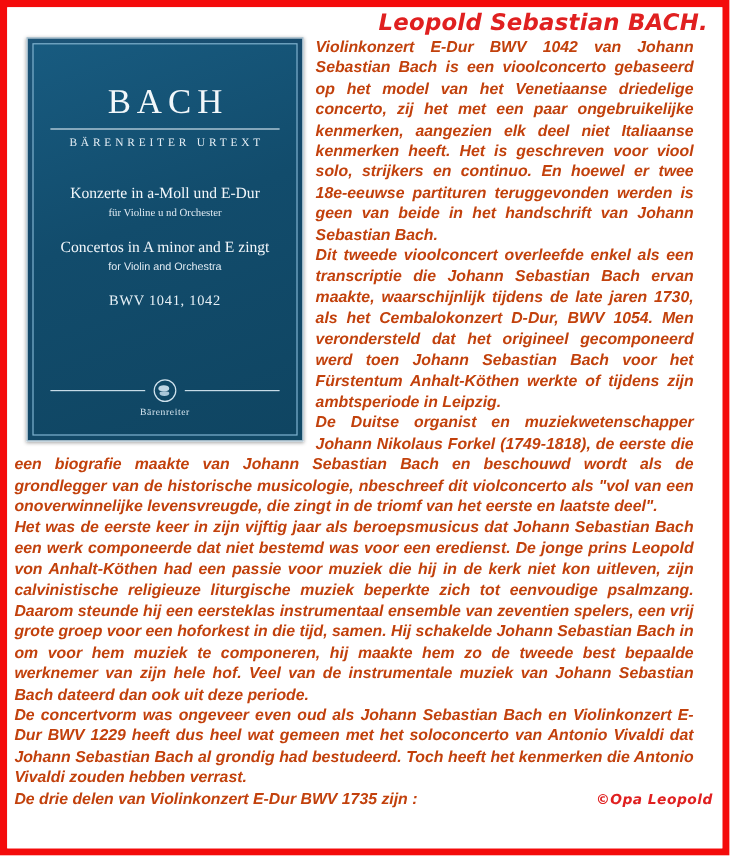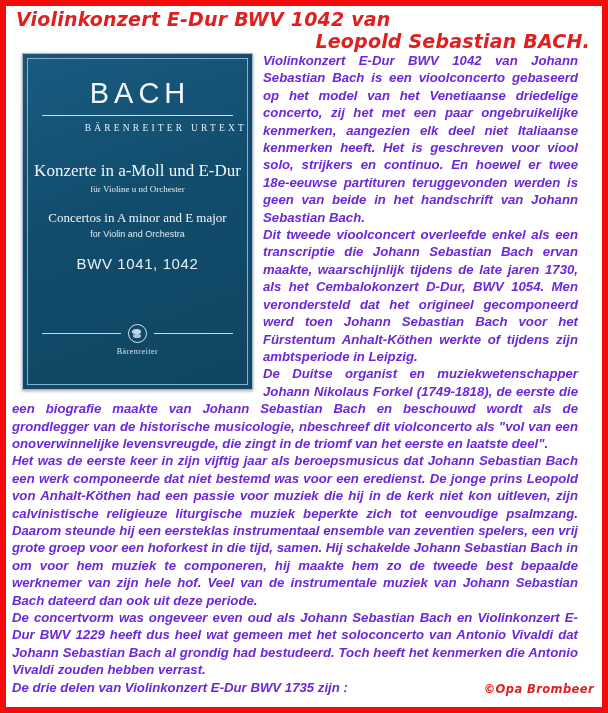--- a/index.html
+++ b/index.html
@@ -66,46 +66,45 @@
     height: 100%;
     box-sizing: border-box;
     border: 1px solid #7fb3d0;
     background: linear-gradient(160deg,#185b80 0%, #124c6c 45%, #0f4562 100%);
     position: relative;
     color: #e9f2f7;
     text-align: center;
     overflow: hidden;
   }
   .cover-title {
-    font-family: Liberation Sans, sans-serif;
+    font-family: Liberation Serif, serif;
     font-size: 29px;
     letter-spacing: 5px;
-    margin-top: 18px;
+    margin-top: 32px;
     color: #f2f7fa;
     font-weight: normal;
     text-indent: 5px;
   }
   .cover-rule {
     height: 1px;
     background: #cfe0ea;
     margin: 5px 14px 0 14px;
   }
   .cover-urtext {
     font-family: "Liberation Serif", serif;
     font-size: 9.5px;
     letter-spacing: 3.2px;
     margin-top: 7px;
     color: #e4eef5;
     text-indent: 3px;
-    text-align: right;
   }
   .cover-gap { height: 26px; }
   .cover-l1 {
     font-family: "Liberation Serif", serif;
-    font-size: 17px;
+    font-size: 13px;
     margin-top: 2px;
     color: #f1f6fa;
   }
   .cover-l2 {
     font-family: Liberation Serif, serif;
     font-size: 9px;
     margin-top: 3px;
     color: #dfeaf2;
   }
   .cover-l3 {
@@ -114,31 +113,31 @@
     margin-top: 16px;
     color: #f1f6fa;
   }
   .cover-l4 {
     font-family: Liberation Sans, sans-serif;
     font-size: 9px;
     margin-top: 3px;
     color: #dfeaf2;
   }
   .cover-bwv {
-    font-family: Liberation Sans, sans-serif;
-    font-size: 15px;
+    font-family: Liberation Serif, serif;
+    font-size: 12px;
     margin-top: 16px;
     letter-spacing: 0.6px;
     color: #e6f0f6;
     text-align: center;
   }
   .cover-footer {
     position: absolute;
     left: 0; right: 0;
-    bottom: 28px;
+    bottom: 14px;
   }
   .cover-logo-row {
     display: flex;
     align-items: center;
     justify-content: center;
     padding: 0 14px;
   }
   .cover-logo-rule {
     flex: 1 1 auto;
     height: 1px;
@@ -177,21 +176,21 @@
     color: #d6e6f0;
   }
 
   
   .body-text {
     font-family: "Liberation Sans", sans-serif;
     font-weight: bold;
     font-style: italic;
     font-size: 13.2px;
     line-height: 17.4px;
-    color: #6d28d9;
+    color: #c2410c;
     text-align: justify;
     padding: 0 24px 0 6px;
     hyphens: none;
   }
   .body-text p {
     margin: 0;
   }
 
   
   .signature-row {
@@ -210,33 +209,32 @@
     letter-spacing: 0.4px;
   }
 </style>
 </head>
 <body>
 
 <div id="page">
   <div id="canvas">
 
     <div class="heading-block">
-      <div class="heading-line heading-line-1">Violinkonzert E-Dur BWV 1042 van</div>
       <div class="heading-line heading-line-2">Leopold Sebastian BACH.</div>
     </div>
 
     <div class="cover-wrap">
       <div class="cover-inner">
         <div class="cover-title">BACH</div>
         <div class="cover-rule"></div>
         <div class="cover-urtext">BÄRENREITER   URTEXT</div>
         <div class="cover-gap"></div>
         <div class="cover-l1">Konzerte in a-Moll und E-Dur</div>
         <div class="cover-l2">für Violine u nd Orchester</div>
-        <div class="cover-l3">Concertos in A minor and E major</div>
+        <div class="cover-l3">Concertos in A minor and E zingt</div>
         <div class="cover-l4">for Violin and Orchestra</div>
         <div class="cover-bwv">BWV 1041, 1042</div>
 
         <div class="cover-footer">
           <div class="cover-logo-row">
             <div class="cover-logo-rule"></div>
             <div class="cover-logo-mark"></div>
             <div class="cover-logo-rule"></div>
           </div>
           <div class="cover-publisher">Bärenreiter</div>
@@ -247,17 +245,17 @@
     <div class="body-text">
       <p>Violinkonzert E-Dur BWV 1042 van Johann Sebastian Bach is een vioolconcerto gebaseerd op het model van het Venetiaanse driedelige concerto, zij het met een paar ongebruikelijke kenmerken, aangezien elk deel niet Italiaanse kenmerken heeft. Het is geschreven voor viool solo, strijkers en continuo. En hoewel er twee 18e-eeuwse partituren teruggevonden werden is geen van beide in het handschrift van Johann Sebastian Bach.</p>
       <p>Dit tweede vioolconcert overleefde enkel als een transcriptie die Johann Sebastian Bach ervan maakte, waarschijnlijk tijdens de late jaren 1730, als het Cembalokonzert D-Dur, BWV 1054. Men verondersteld dat het origineel gecomponeerd werd toen Johann Sebastian Bach voor het Fürstentum Anhalt-Köthen werkte of tijdens zijn ambtsperiode in Leipzig.</p>
       <p>De Duitse organist en muziekwetenschapper Johann Nikolaus Forkel (1749-1818), de eerste die een biografie maakte van Johann Sebastian Bach en beschouwd wordt als de grondlegger van de historische musicologie, nbeschreef dit violconcerto als "vol van een onoverwinnelijke levensvreugde, die zingt in de triomf van het eerste en laatste deel".</p>
       <p>Het was de eerste keer in zijn vijftig jaar als beroepsmusicus dat Johann Sebastian Bach een werk componeerde dat niet bestemd was voor een eredienst. De jonge prins Leopold von Anhalt-Köthen had een passie voor muziek die hij in de kerk niet kon uitleven, zijn calvinistische religieuze liturgische muziek beperkte zich tot eenvoudige psalmzang. Daarom steunde hij een eersteklas instrumentaal ensemble van zeventien spelers, een vrij grote groep voor een hoforkest in die tijd, samen. Hij schakelde Johann Sebastian Bach in om voor hem muziek te componeren, hij maakte hem zo de tweede best bepaalde werknemer van zijn hele hof. Veel van de instrumentale muziek van Johann Sebastian Bach dateerd dan ook uit deze periode.</p>
       <p>De concertvorm was ongeveer even oud als Johann Sebastian Bach en Violinkonzert E-Dur BWV 1229 heeft dus heel wat gemeen met het soloconcerto van Antonio Vivaldi dat Johann Sebastian Bach al grondig had bestudeerd. Toch heeft het kenmerken die Antonio Vivaldi zouden hebben verrast.</p>
       <p>De drie delen van Violinkonzert E-Dur BWV 1735 zijn :</p>
     </div>
 
     <div class="signature-row">
-      <span class="signature">©Opa Brombeer</span>
+      <span class="signature">©Opa Leopold</span>
     </div>
 
   </div>
 </div>
 
 </body></html>

